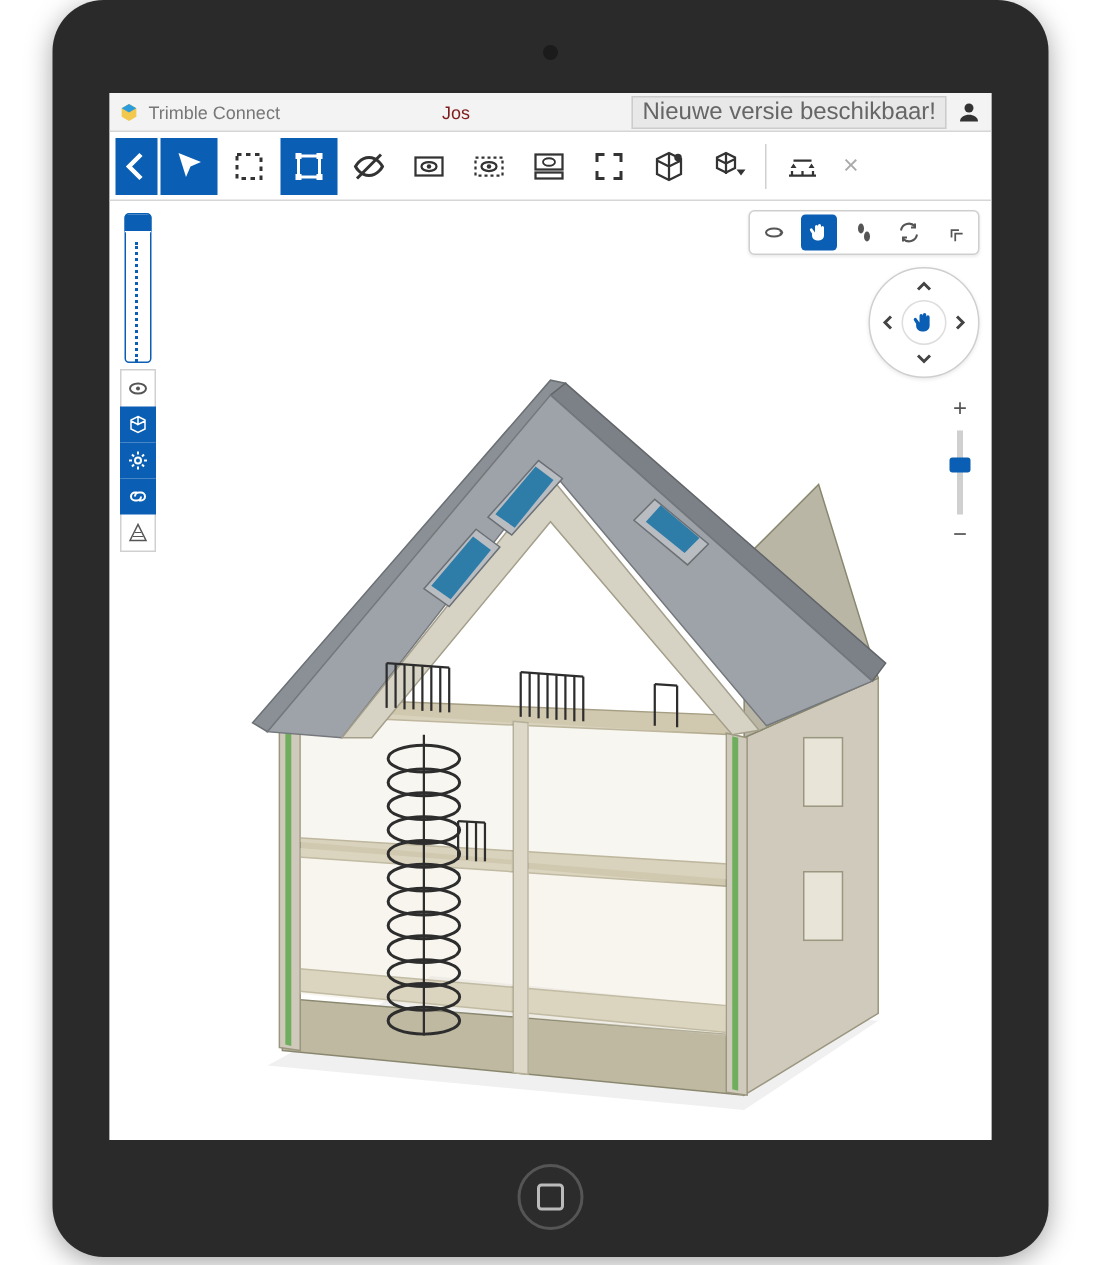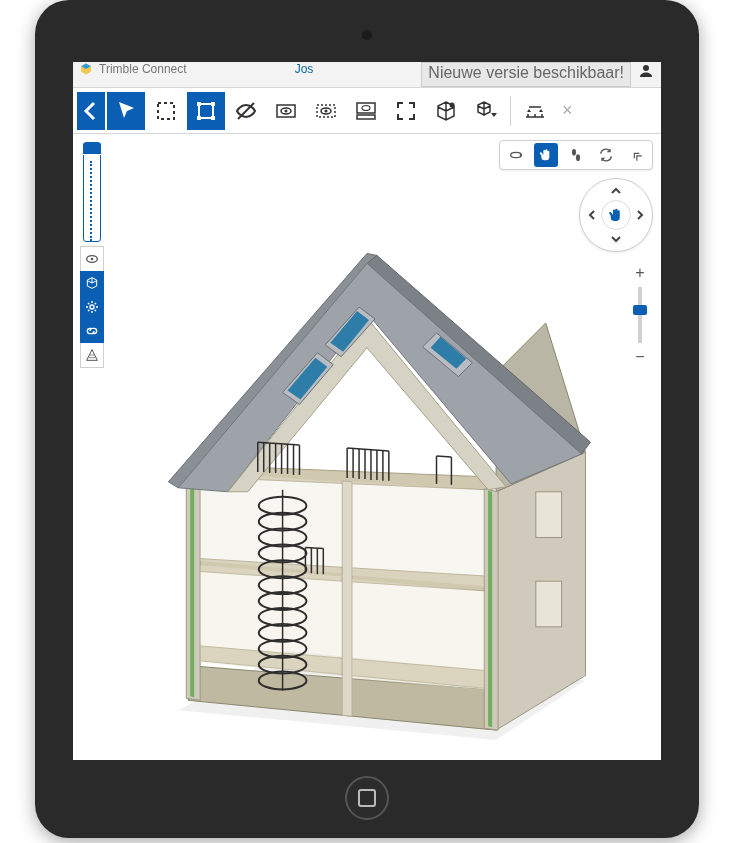--- a/index.html
+++ b/index.html
@@ -56,30 +56,31 @@
     bottom: 78px;
     background: #fff;
     overflow: hidden;
   }
   
   .header {
     height: 26px;
     background: #f3f3f3;
     border-bottom: 1px solid #d6d6d6;
     display: flex;
+    align-items: center;
     font-size: 12px;
     color: #777;
     padding: 0 6px;
     gap: 6px;
   }
   .logo-icon {
     width: 14px; height: 14px;
   }
   .header-title { flex: 0 0 auto; }
-  .header-center { flex: 1; text-align: center; color: #0369a1; }
+  .header-center { flex: 1; text-align: center; color: #7f1d1d; }
   .header-notice {
     background: #e8e8e8;
     border: 1px solid #ccc;
     padding: 1px 6px;
     font-size: 16px;
     color: #666;
   }
   .user-icon {
     width: 18px; height: 18px;
     color: #333;

